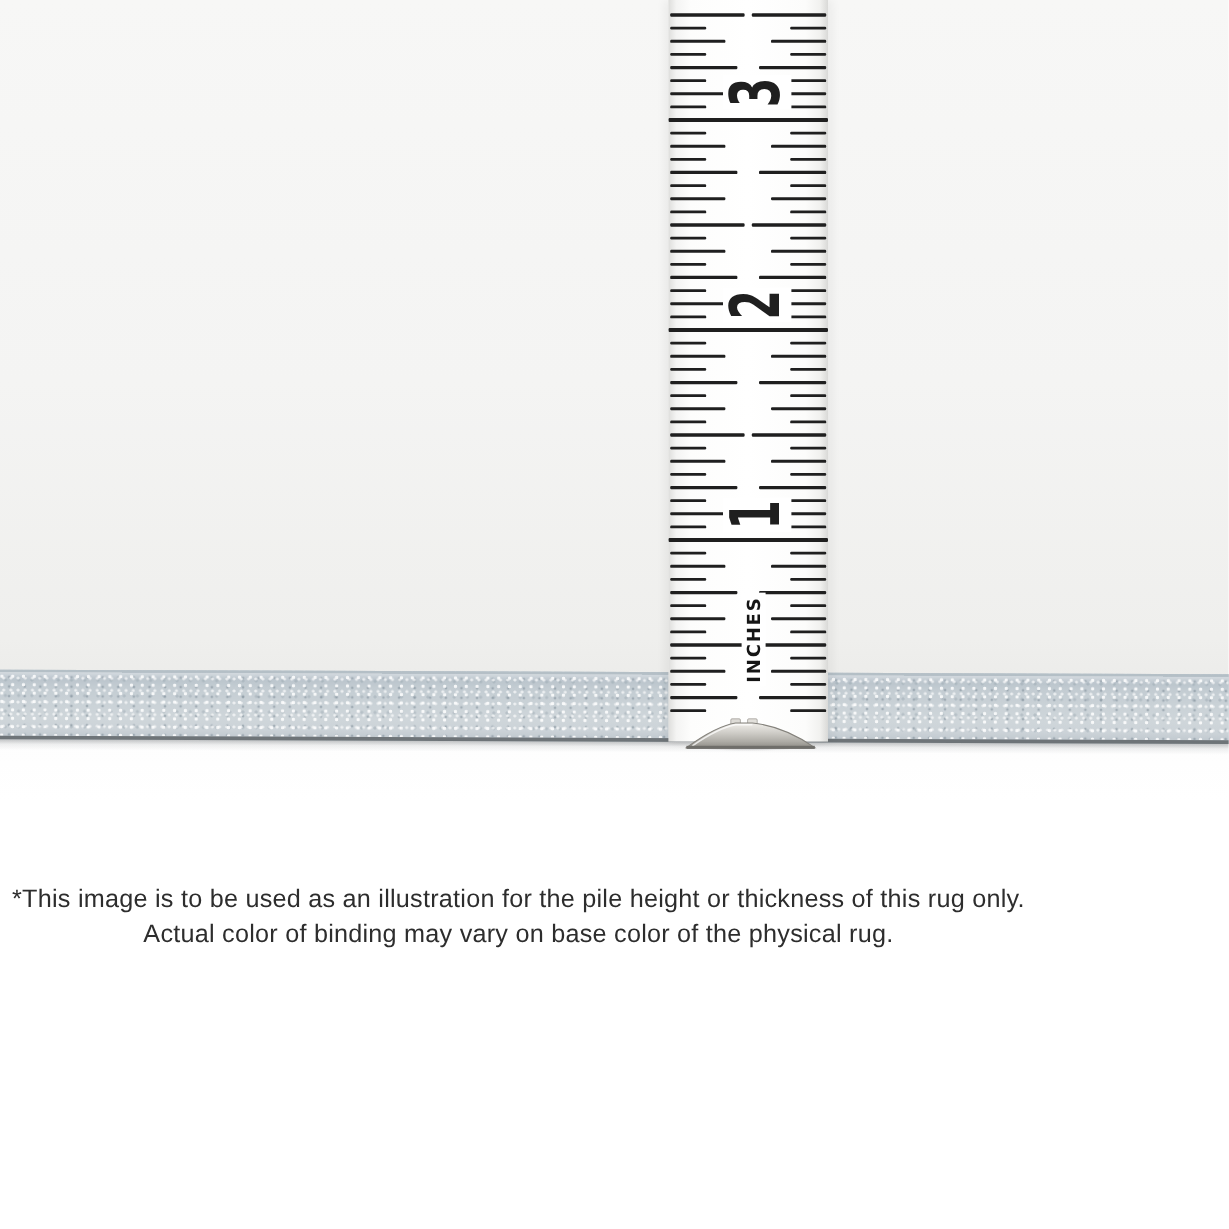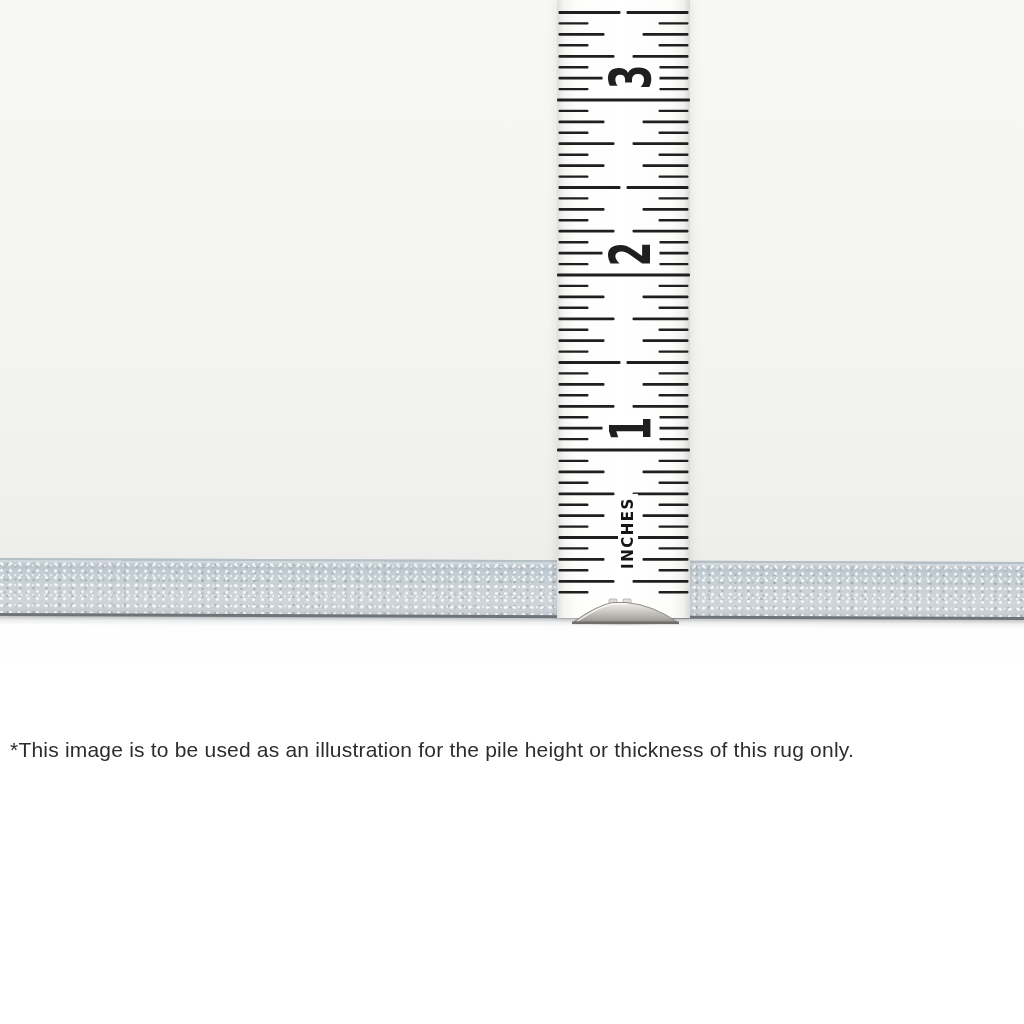--- a/index.html
+++ b/index.html
@@ -217,15 +217,16 @@
       <rect x="52" y="3" width="8" height="5" rx="1" fill="#dddbd6" stroke="#9a9892" stroke-width="0.6"></rect>
       <rect x="66" y="3" width="8" height="5" rx="1" fill="#e2e0db" stroke="#9a9892" stroke-width="0.6"></rect>
       <path d="M 15 27 Q 40 9 56 6.5 L 70 6.5 Q 96 9 122 27 Z" fill="url(#metal)" stroke="#84827c" stroke-width="0.9"></path>
       <path d="M 20 25.5 Q 42 10.5 56 8 L 70 8" fill="none" stroke="rgba(255,255,255,0.75)" stroke-width="1.3"></path>
       <rect x="15" y="25.5" width="107" height="2.6" fill="#6f6e6a"></rect>
     </svg>
   </div>
 
   <div class="caption">
     <div>*This image is to be used as an illustration for the pile height or thickness of this rug only.</div>
+    <div>Actual color of binding may vary on base color of the physical rug.</div>
   </div>
 
 </div>
 
 </body></html>

